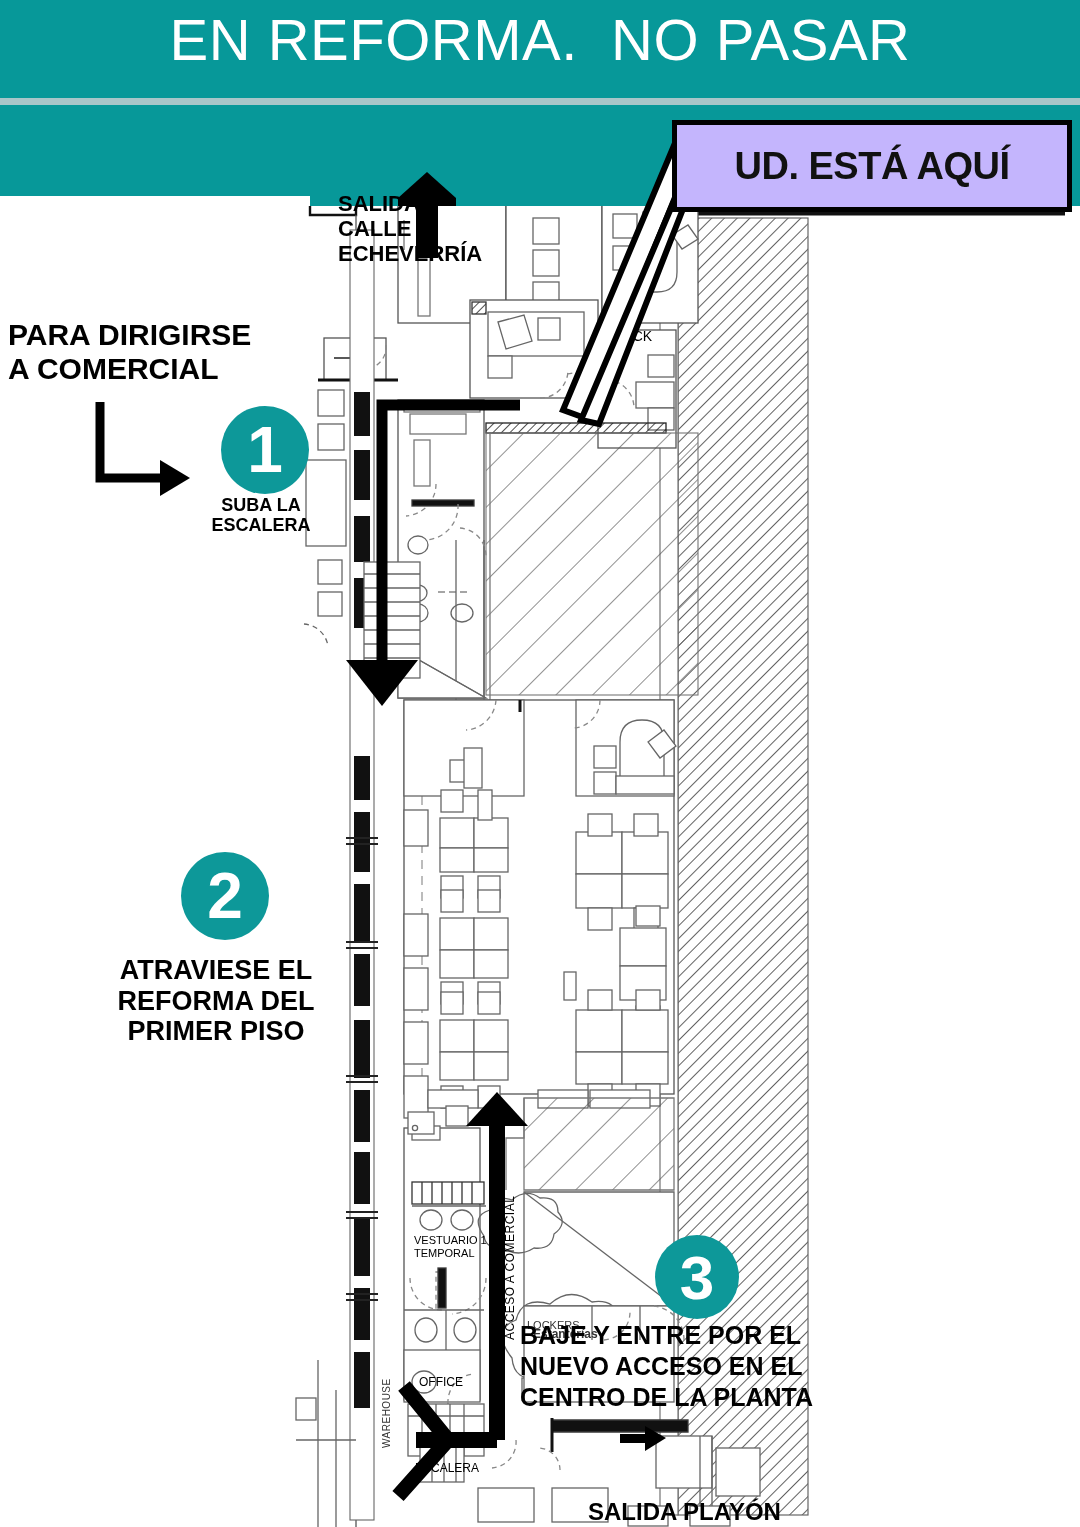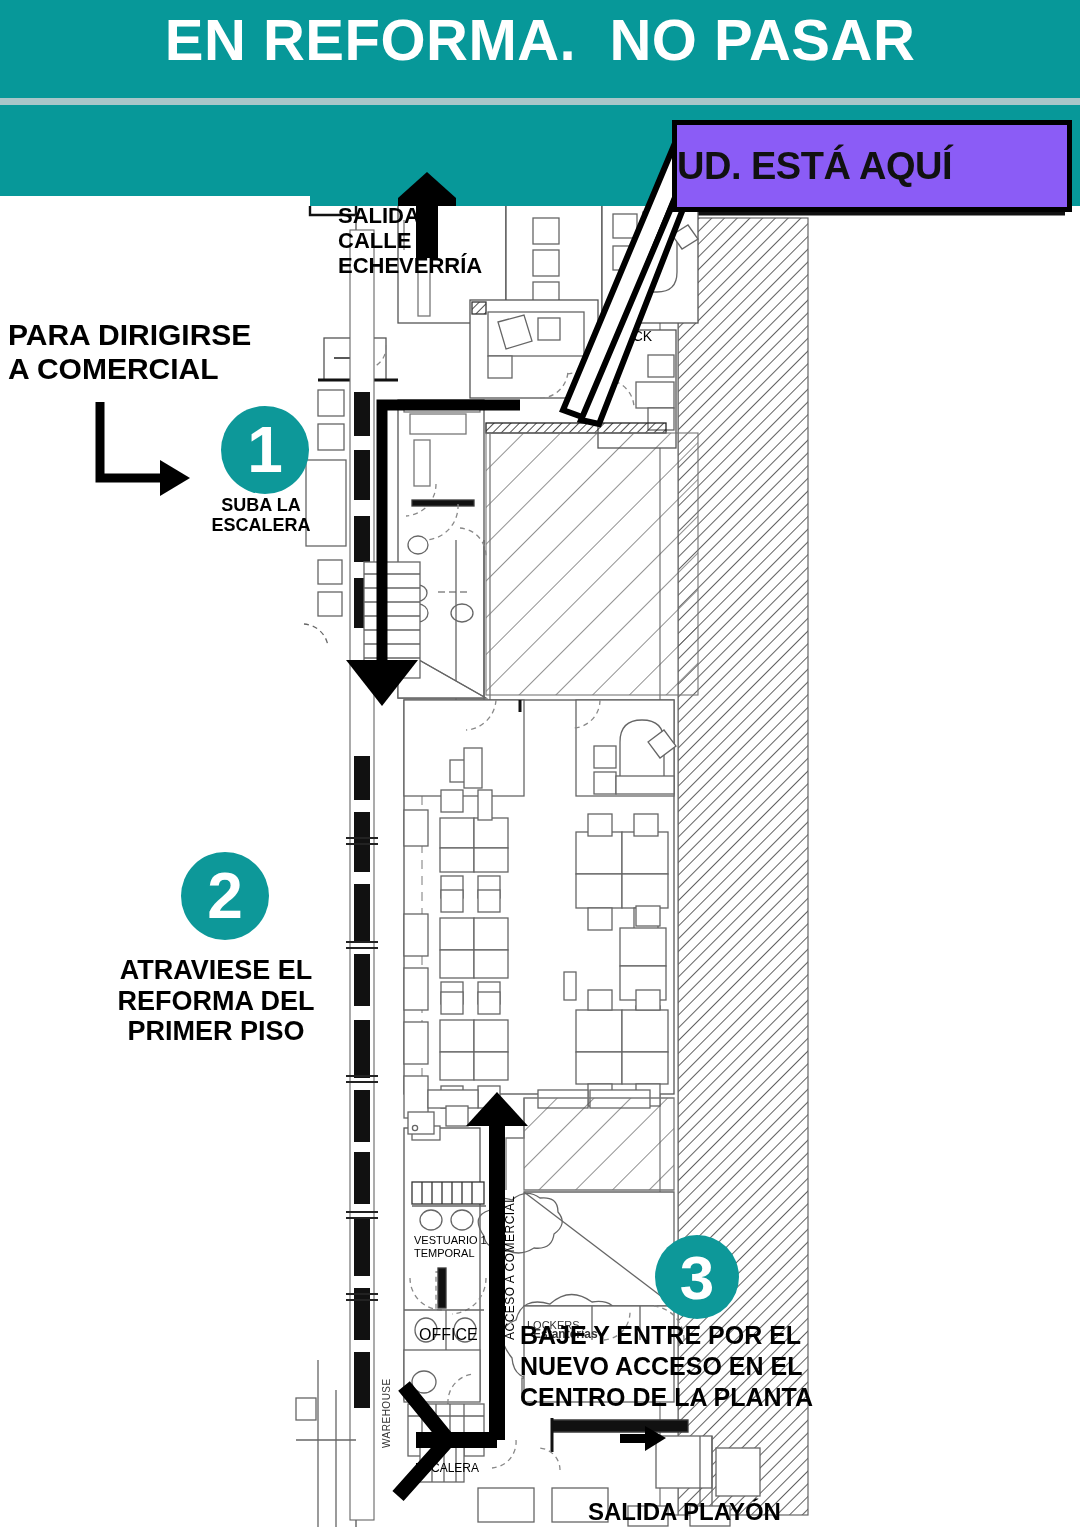--- a/index.html
+++ b/index.html
@@ -23,21 +23,21 @@
     height: 206px;
     background: #079899;
     z-index: 5;
   }
   #banner-title {
     position: absolute;
     left: 0; top: 8px;
     width: 1080px;
     text-align: center;
     font-size: 58px;
-    font-weight: bold;
+    font-weight: normal;
     color: #ffffff;
     letter-spacing: 0.5px;
     line-height: 1.1;
     white-space: pre;
   }
   #banner-rule {
     position: absolute;
     left: 0; top: 98px;
     width: 1080px;
     height: 7px;
@@ -59,26 +59,26 @@
     width: 1080px;
     height: 1527px;
     z-index: 1;
   }
 
   
   #callout {
     position: absolute;
     left: 672px; top: 120px;
     width: 390px; height: 82px;
-    background: #8b5cf6;
+    background: #c4b5fd;
     border: 5px solid #000000;
     z-index: 12;
     display: flex;
     align-items: center;
-    justify-content: flex-start;
+    justify-content: center;
   }
   #callout-label {
     font-size: 38px;
     font-weight: bold;
     color: #111111;
     white-space: nowrap;
     letter-spacing: -0.5px;
   }
   #callout-tail {
     position: absolute;
@@ -89,21 +89,21 @@
 
   
   .ann {
     position: absolute;
     z-index: 14;
     font-weight: bold;
     color: #000000;
     line-height: 1.13;
     white-space: pre-line;
   }
-  #ann-salida-calle { left: 338px; top: 204px; font-size: 22px; }
+  #ann-salida-calle { left: 338px; top: 192px; font-size: 22px; }
   #ann-para-dirigirse { left: 8px; top: 318px; font-size: 30px; }
   #ann-suba { left: 176px; top: 495px; font-size: 18px; text-align: center; width: 170px; }
   #ann-atraviese { left: 98px; top: 955px; font-size: 27px; text-align: center; width: 236px; }
   #ann-baje { left: 520px; top: 1320px; font-size: 25px; text-align: left; width: 400px; line-height: 1.23; }
   #ann-salida-playon { left: 588px; top: 1450px; font-size: 24px; margin-top: 48px; }
 
   
   .badge {
     position: absolute;
     border-radius: 50%;
@@ -421,21 +421,21 @@
       <rect x="408" y="1112" width="26" height="22"></rect>
       <circle cx="415" cy="1128" r="2.6"></circle>
       <rect x="446" y="1106" width="22" height="20"></rect>
     </g>
   </g>
 </svg>
 
 <div class="plabel" style="left:614px; top:328px; font-size:14px;">LOCK</div>
 <div class="plabel" style="left:414px; top:1234px; font-size:11px; white-space:pre-line; line-height:1.15;">VESTUARIO 1
 TEMPORAL</div>
-<div class="plabel" style="left:419px; top:1326px; font-size:16px;">OFFICE</div>
+<div class="plabel" style="left:419px; top:1375px; font-size:12px;">OFFICE</div>
 <div class="plabel" style="left:415px; top:1461px; font-size:12px;">ESCALERA</div>
 <div class="plabel" style="left:527px; top:1319px; font-size:11px; color:#333;">LOCKERS</div>
 <div class="plabel" style="left:533px; top:1327px; font-size:12px; color:#333;font-weight:bold;">Estanterías</div>
 <div class="plabel vert" style="left:503px; top:1340px; font-size:12px; letter-spacing:0.5px;">ACCESO A COMERCIAL</div>
 <div class="plabel vert" style="left:381px; top:1448px; font-size:10px; color:#333; letter-spacing:0.5px;">WAREHOUSE</div>
 
 <svg id="routes" viewBox="0 0 1080 1527" xmlns="http://www.w3.org/2000/svg">
 
   <g>
     <path d="M100 402 L100 478 L168 478" stroke="#000" stroke-width="9" fill="none"></path>

